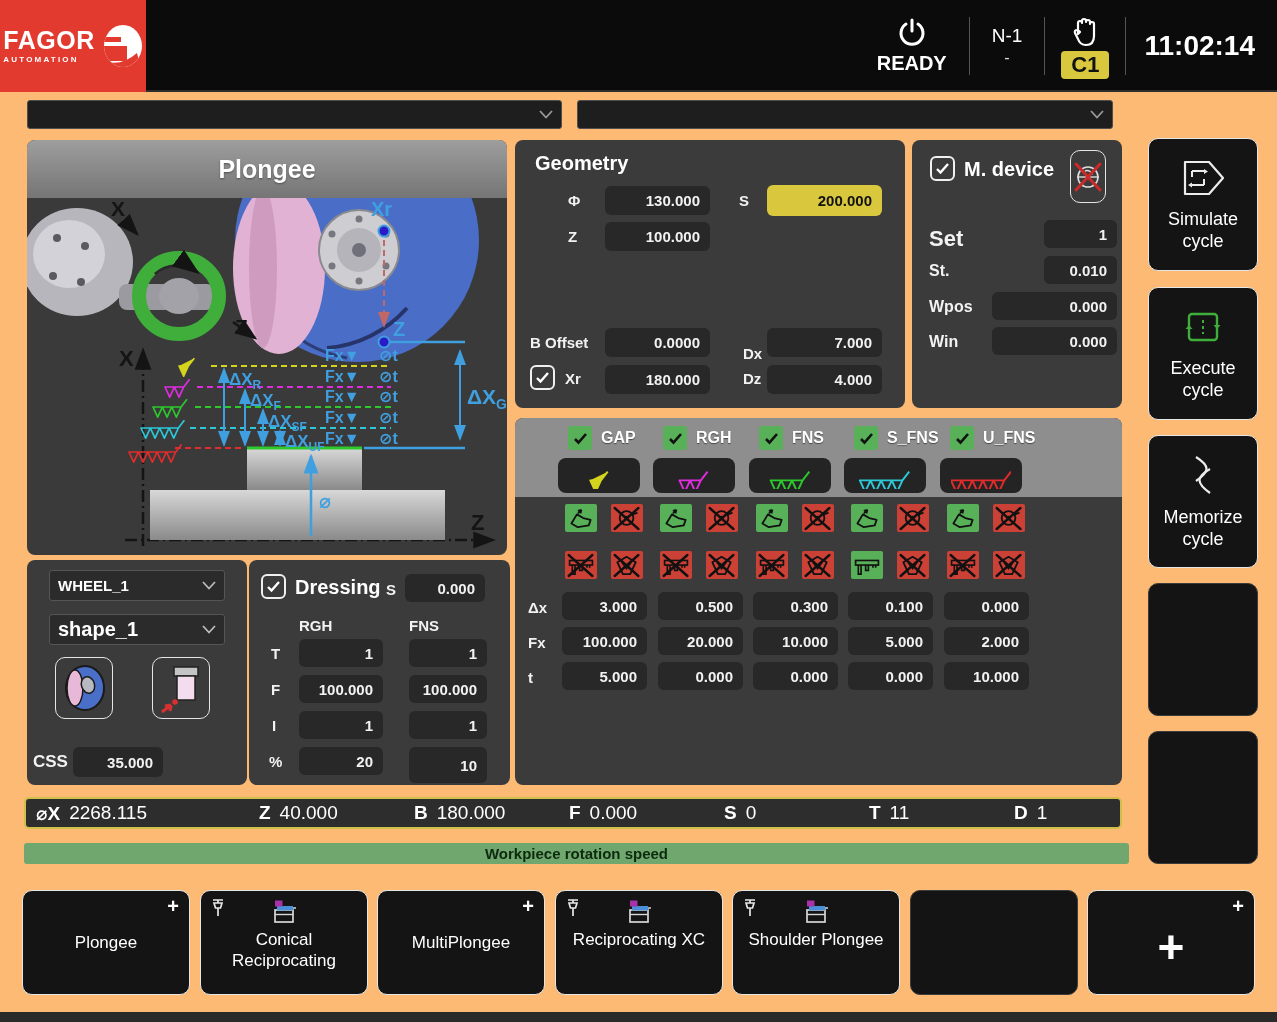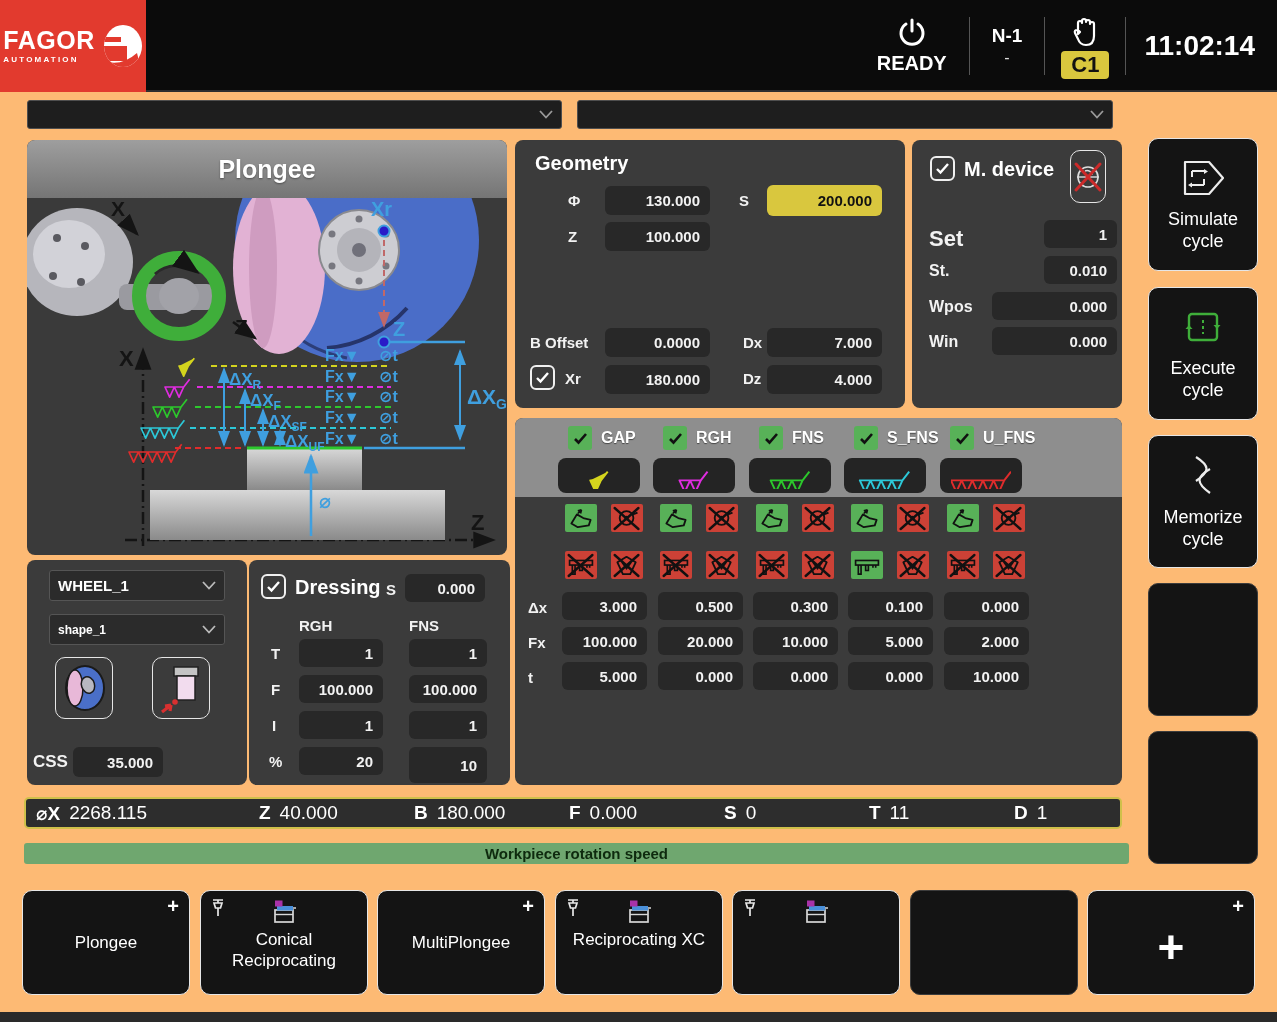--- a/index.html
+++ b/index.html
@@ -10,21 +10,21 @@
   
   .header { position:absolute; left:0; top:0; width:1277px; height:92px; background:#0b0b0b; border-bottom:2px solid #2e2e2e; }
   .logo { position:absolute; left:0; top:0; width:146px; height:92px; background:#e23a2e; display:flex; align-items:center; justify-content:center; gap:6px; }
   .logo-text { color:#fff; line-height:1; }
   .logo-text .l1 { font-size:25px; font-weight:bold; letter-spacing:.5px; }
   .logo-text .l2 { font-size:8px; font-weight:bold; letter-spacing:2.2px; margin-top:3px; }
   .hdr-right { position:absolute; right:12px; top:0; height:92px; display:flex; align-items:center; gap:0; }
   .hdr-block { display:flex; flex-direction:column; align-items:center; justify-content:center; color:#fff; padding:0 22px; }
   .hdr-sep { width:1px; height:58px; background:#555; }
   .ready-label { font-weight:bold; font-size:20px; margin-top:4px; }
-  .chan-label { font-weight:bold; font-size:19px;text-align:right; }
+  .chan-label { font-weight:normal; font-size:19px;text-align:right; }
   .chan-sub { font-size:16px; color:#ddd; margin-top:2px; }
   .c1-badge { background:#d9c73e; color:#111; font-weight:bold; font-size:22px; padding:1px 10px; border-radius:4px; margin-top:3px; }
   .clock { color:#fff; font-weight:bold; font-size:28px; padding:0 10px 0 18px; }
 
   
   .combo { position:absolute; height:29px; background:#1e1e1e; border:1px solid #4e4e4e; border-radius:3px; color:#ddd; font-size:14px; display:flex; align-items:center; justify-content:space-between; padding:0 8px; }
   .combo .chev { color:#9a9a9a; }
 
   
   .panel { position:absolute; background:#3b3b3b; border-radius:8px; }
@@ -298,21 +298,21 @@
   <div class="panel" style="left:515px; top:140px; width:390px; height:268px;">
     <div class="title" style="left:20px; top:12px;">Geometry</div>
     <div class="lbl" style="left:53px; top:52px;">Φ</div>
     <div class="field" style="left:90px; top:46px; width:105px;">130.000</div>
     <div class="lbl" style="left:224px; top:52px;">S</div>
     <div class="field yellow" style="left:252px; top:45px; width:115px; height:31px;">200.000</div>
     <div class="lbl" style="left:53px; top:88px;">Z</div>
     <div class="field" style="left:90px; top:82px; width:105px;">100.000</div>
     <div class="lbl" style="left:15px; top:194px;">B Offset</div>
     <div class="field" style="left:90px; top:188px; width:105px;">0.0000</div>
-    <div class="lbl" style="left:228px; top:194px;">Dx</div>
+    <div class="lbl" style="left:228px; top:205px;">Dx</div>
     <div class="field" style="left:252px; top:188px; width:115px;">7.000</div>
     <div class="cb" style="left:15px; top:225px;">
       <svg width="15" height="13" viewBox="0 0 15 13">
           <polyline points="2,7 5.5,10.5 13,2" fill="none" stroke="#fff" stroke-width="2.4"></polyline>
         </svg>
     </div>
     <div class="lbl" style="left:50px; top:230px;">Xr</div>
     <div class="field" style="left:90px; top:225px; width:105px;">180.000</div>
     <div class="lbl" style="left:228px; top:230px;">Dz</div>
     <div class="field" style="left:252px; top:225px; width:115px;">4.000</div>
@@ -552,21 +552,21 @@
     <div class="field pfield" style="left:429px; top:244px;">10.000</div>
   </div>
 
   <div class="panel" style="left:27px; top:560px; width:220px; height:225px;">
     <div class="combo" style="left:22px; top:10px; width:176px; height:31px; background:#2b2b2b; border-color:#555; color:#fff; font-weight:bold; font-size:15px;">
       <span>WHEEL_1</span>
       <svg class="chev" width="14" height="9" viewBox="0 0 14 9">
           <polyline points="1,1 7,7.5 13,1" fill="none" stroke="#bbb" stroke-width="1.8"></polyline>
         </svg>
     </div>
-    <div class="combo" style="left:22px; top:54px; width:176px; height:31px; background:#2b2b2b; border-color:#555; color:#fff; font-weight:bold; font-size:12px;">
+    <div class="combo" style="left:22px; top:54px; width:176px; height:31px; background:#2b2b2b; border-color:#555; color:#fff; font-weight:bold; font-size:20px;">
       <span>shape_1</span>
       <svg class="chev" width="14" height="9" viewBox="0 0 14 9">
           <polyline points="1,1 7,7.5 13,1" fill="none" stroke="#bbb" stroke-width="1.8"></polyline>
         </svg>
     </div>
     <button class="icon-sq-btn" style="left:28px; top:97px; width:58px; height:62px;">
       <svg width="46" height="50" viewBox="0 0 46 50">
         <ellipse cx="24" cy="25" rx="19" ry="22" fill="#4a6fc8" stroke="#1a1a1a" stroke-width="2"></ellipse>
         <ellipse cx="14" cy="25" rx="8" ry="18" fill="#e8b8d8" stroke="#1a1a1a" stroke-width="1.5"></ellipse>
         <ellipse cx="27" cy="22" rx="6.5" ry="8.5" fill="#b8b8c0" stroke="#1a1a1a" stroke-width="1.5" transform="rotate(-18 27 22)"></ellipse>
@@ -671,20 +671,21 @@
       </svg>
     <span class="cap">Reciprocating XC</span>
   </button>
   <button class="cycle-btn iconic" style="left:732px;">
     <svg class="pin" width="18" height="20" viewBox="0 0 18 20">
         <use href="#ic-pin"></use>
       </svg>
     <svg class="mico" width="32" height="28" viewBox="0 0 32 28">
         <use href="#ic-machine"></use>
       </svg>
+    <span class="cap">Shoulder Plongee</span>
   </button>
   <button class="cycle-btn empty" style="left:910px;">
     <span class="cap"></span>
   </button>
   <button class="cycle-btn" style="left:1087px;">
     <span class="plus-s">+</span>
     <span class="plus-big">+</span>
   </button>
 
   <button class="right-btn" style="top:138px;">

